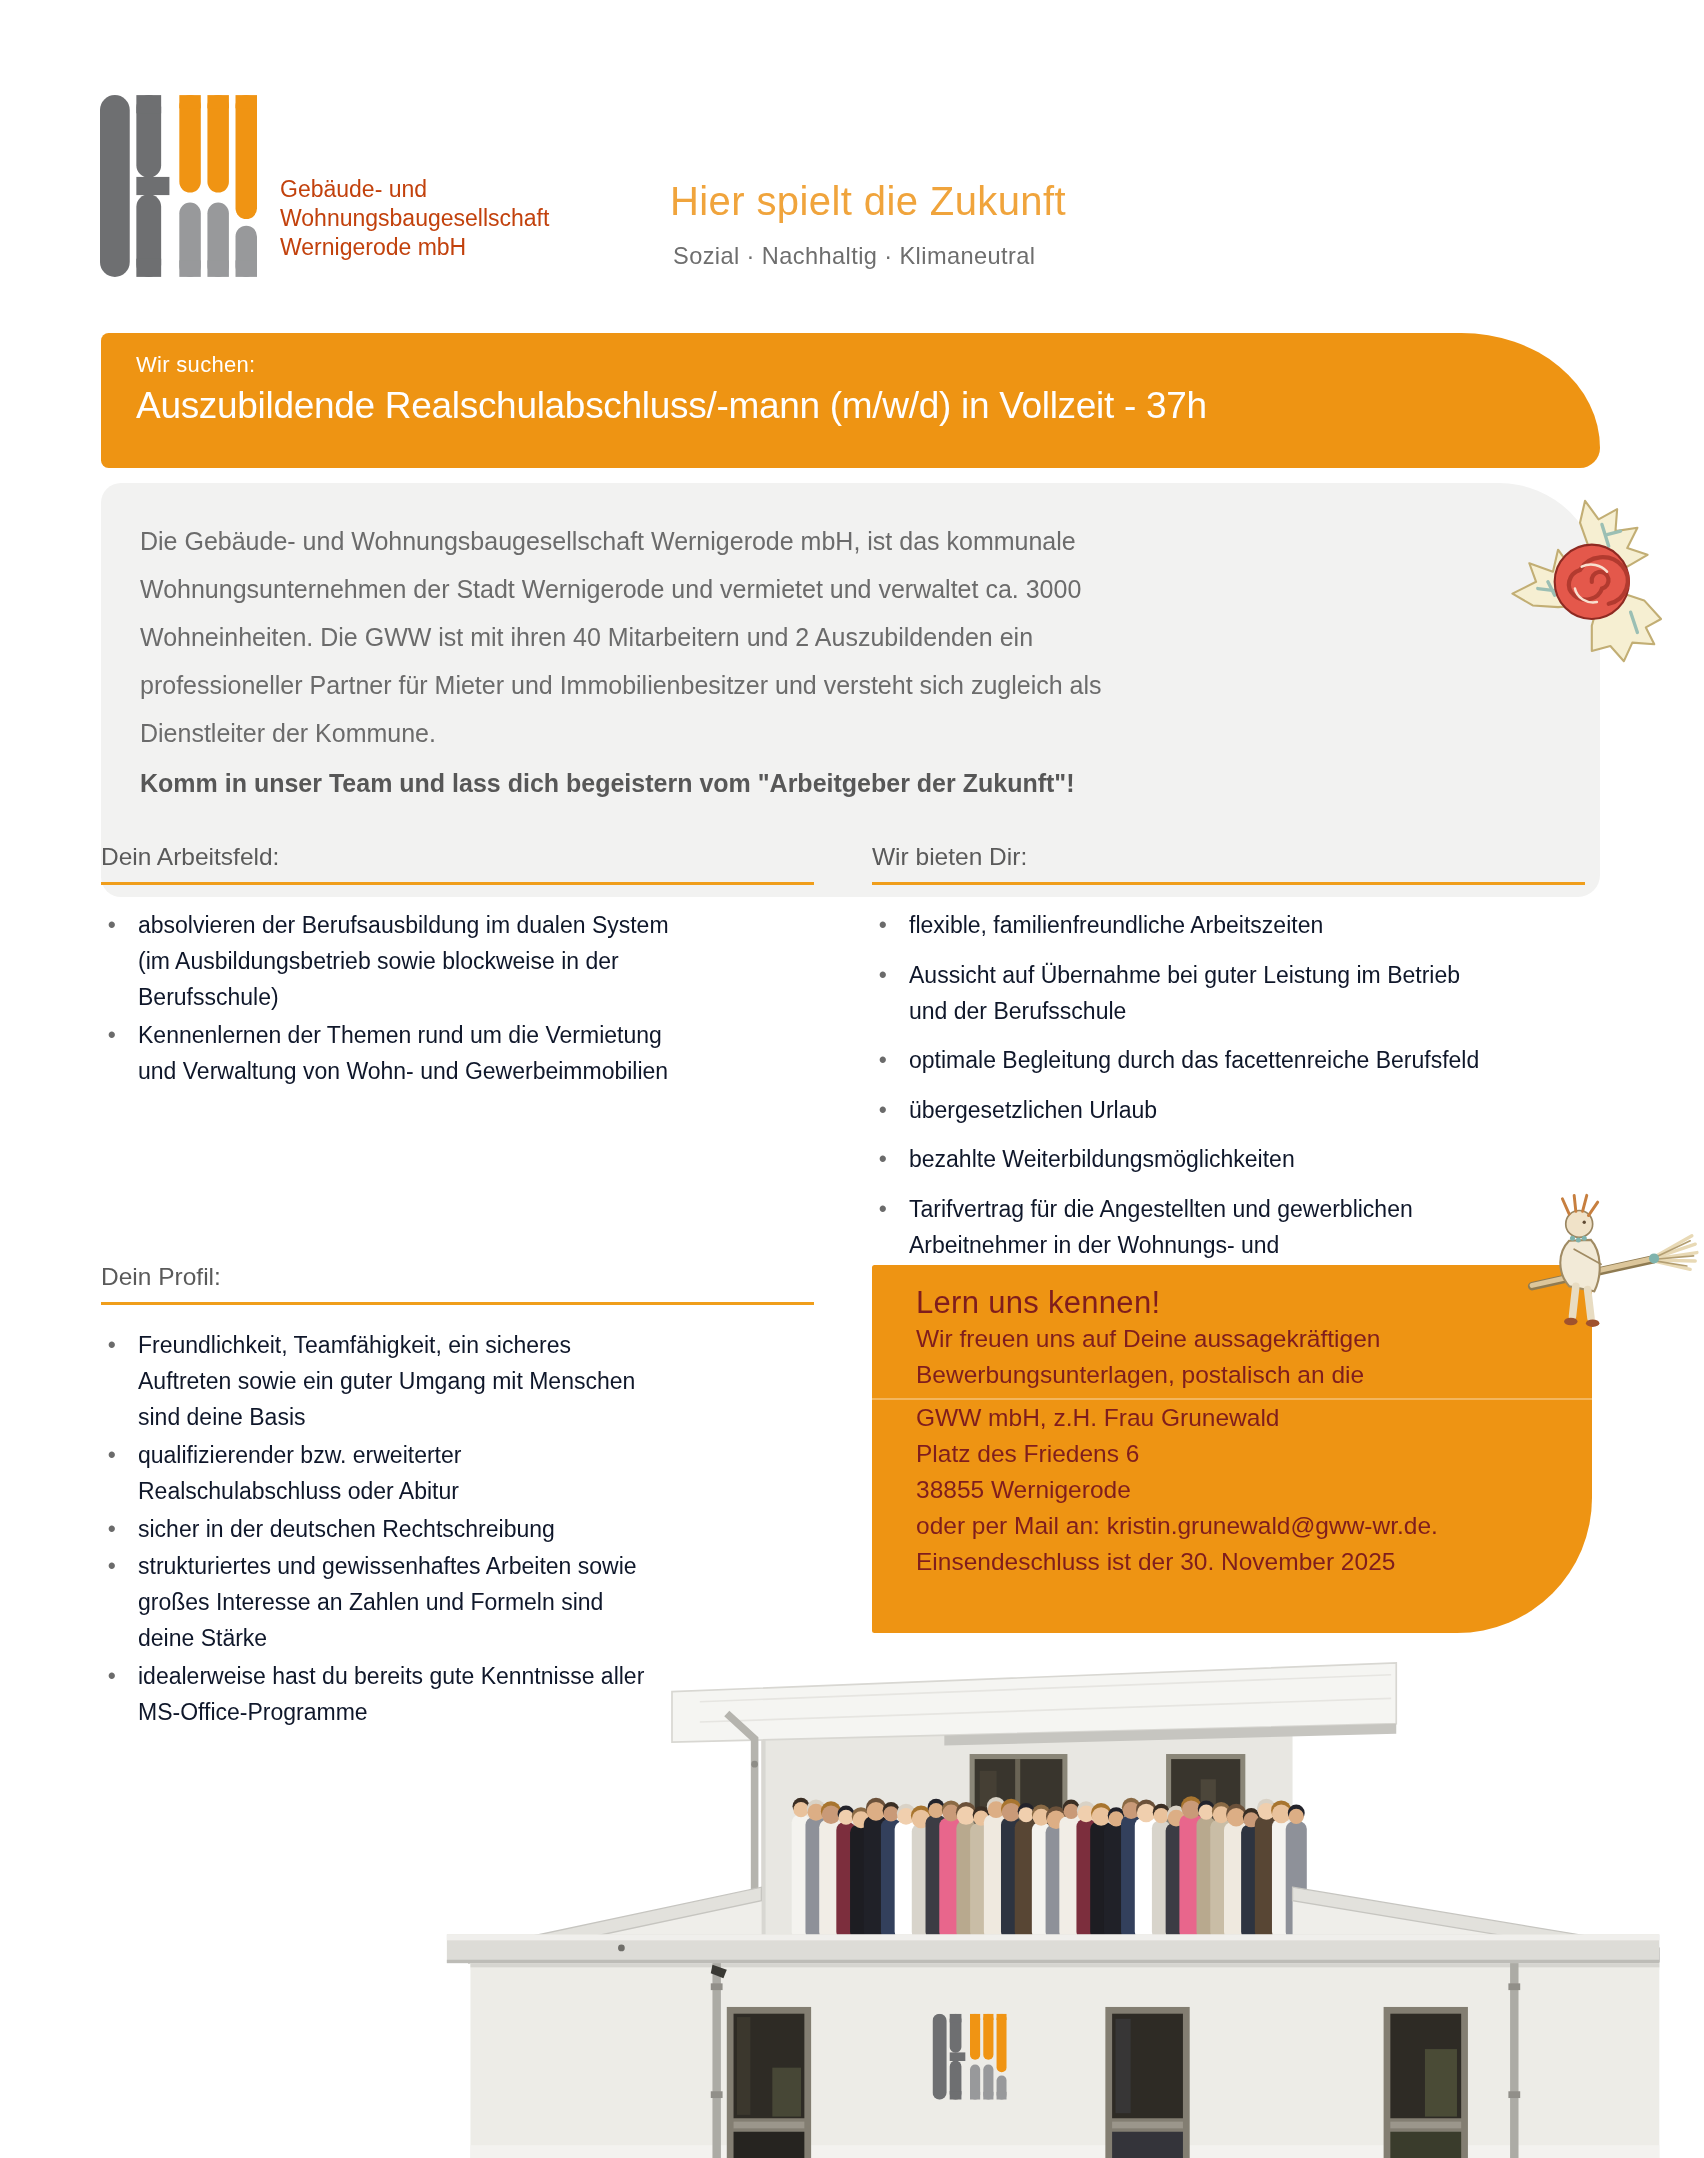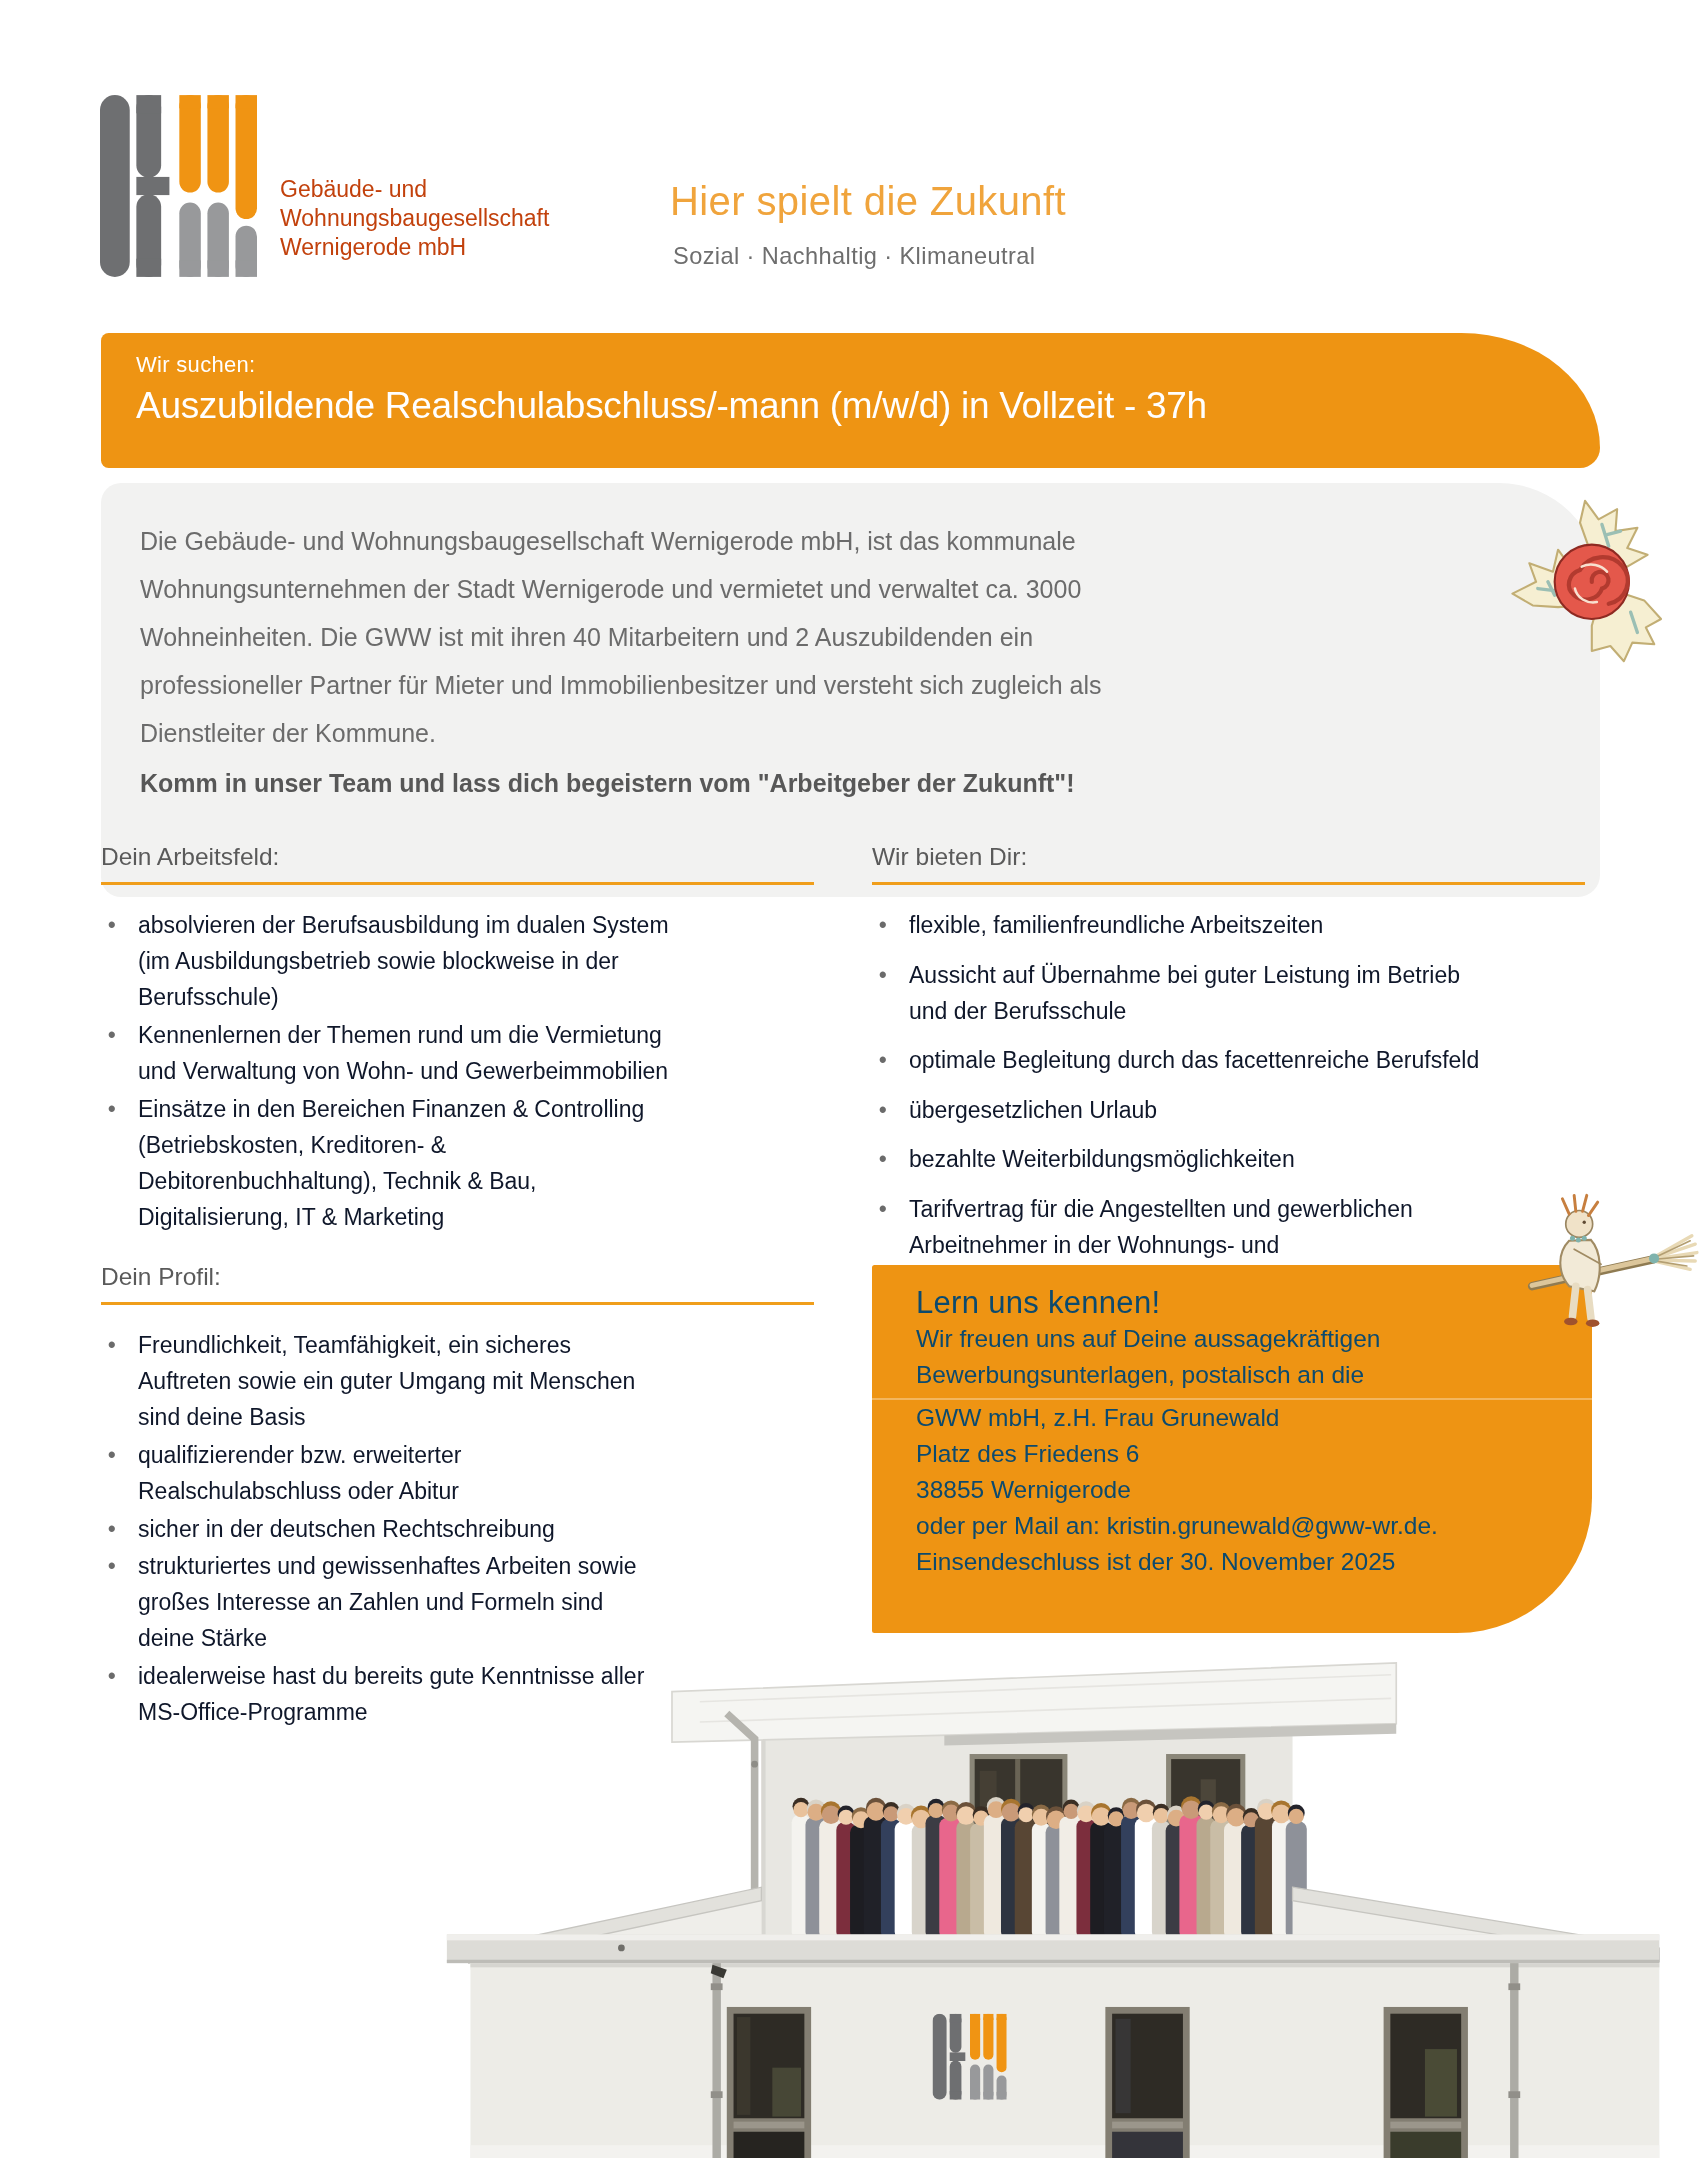--- a/index.html
+++ b/index.html
@@ -32,21 +32,21 @@
   #sec-profil{left:101px;top:1263px;width:713px;}
   .sec-heading{font-size:24.5px;color:#5A5A5A;margin:0;font-weight:normal;}
   .rule{height:3.4px;background:#F09E1B;margin-top:11px;}
   ul.blist{list-style:none;margin:22px 0 0 0;padding:0;font-size:23px;line-height:36px;color:#0f172a;}
   .blist li{position:relative;padding-left:37px;margin-bottom:1.7px;}
   .blist li::before{content:"\2022";position:absolute;left:6.7px;top:0;color:#6B6B6B;}
   .blist.gap li{margin-bottom:13.5px;}
 
   
   .contact-box{position:absolute;left:872px;top:1265px;width:720px;height:368px;background:#EE9413;
-               border-radius:2.5px 2.5px 135px 2.5px;color:#0c4a6e;padding:20px 34px 0 44px;box-sizing:border-box;}
+               border-radius:2.5px 2.5px 135px 2.5px;color:#7f1d1d;padding:20px 34px 0 44px;box-sizing:border-box;}
   .contact-heading{font-size:31px;font-weight:normal;margin:0;letter-spacing:0.3px;}
   .contact-box p{margin:0;font-size:24.5px;line-height:36px;}
   .c-intro{margin-top:6.7px;}
   .c-divider{height:1.7px;background:rgba(255,255,255,0.32);margin:5px -34px 0 -44px;}
   .c-address{margin-top:18.6px;}
   .c-mail{margin-top:13.5px;}
   .c-deadline{margin-top:13.5px;}
 
   
   .rose{position:absolute;left:1504px;top:494px;width:179px;height:179px;}
@@ -124,21 +124,20 @@
         <path d="M84,112 a22,20 0 0 0 26,16"></path>
     </g>
   </svg>
 
   <section class="section" id="sec-arbeitsfeld">
     <h2 class="sec-heading">Dein Arbeitsfeld:</h2>
     <div class="rule"></div>
     <ul class="blist">
       <li><span class="li-text">absolvieren der Berufsausbildung im dualen System<br>(im Ausbildungsbetrieb sowie blockweise in der<br>Berufsschule)</span></li>
       <li><span class="li-text">Kennenlernen der Themen rund um die Vermietung<br>und Verwaltung von Wohn- und Gewerbeimmobilien</span></li>
-      <li><span class="li-text">Einsätze in den Bereichen Finanzen &amp; Controlling<br>(Betriebskosten, Kreditoren- &amp;<br>Debitorenbuchhaltung), Technik &amp; Bau,<br>Digitalisierung, IT &amp; Marketing</span></li>
     </ul>
   </section>
 
   <section class="section" id="sec-angebot">
     <h2 class="sec-heading">Wir bieten Dir:</h2>
     <div class="rule"></div>
     <ul class="blist gap">
       <li><span class="li-text">flexible, familienfreundliche Arbeitszeiten</span></li>
       <li><span class="li-text">Aussicht auf Übernahme bei guter Leistung im Betrieb<br>und der Berufsschule</span></li>
       <li><span class="li-text">optimale Begleitung durch das facettenreiche Berufsfeld</span></li>

